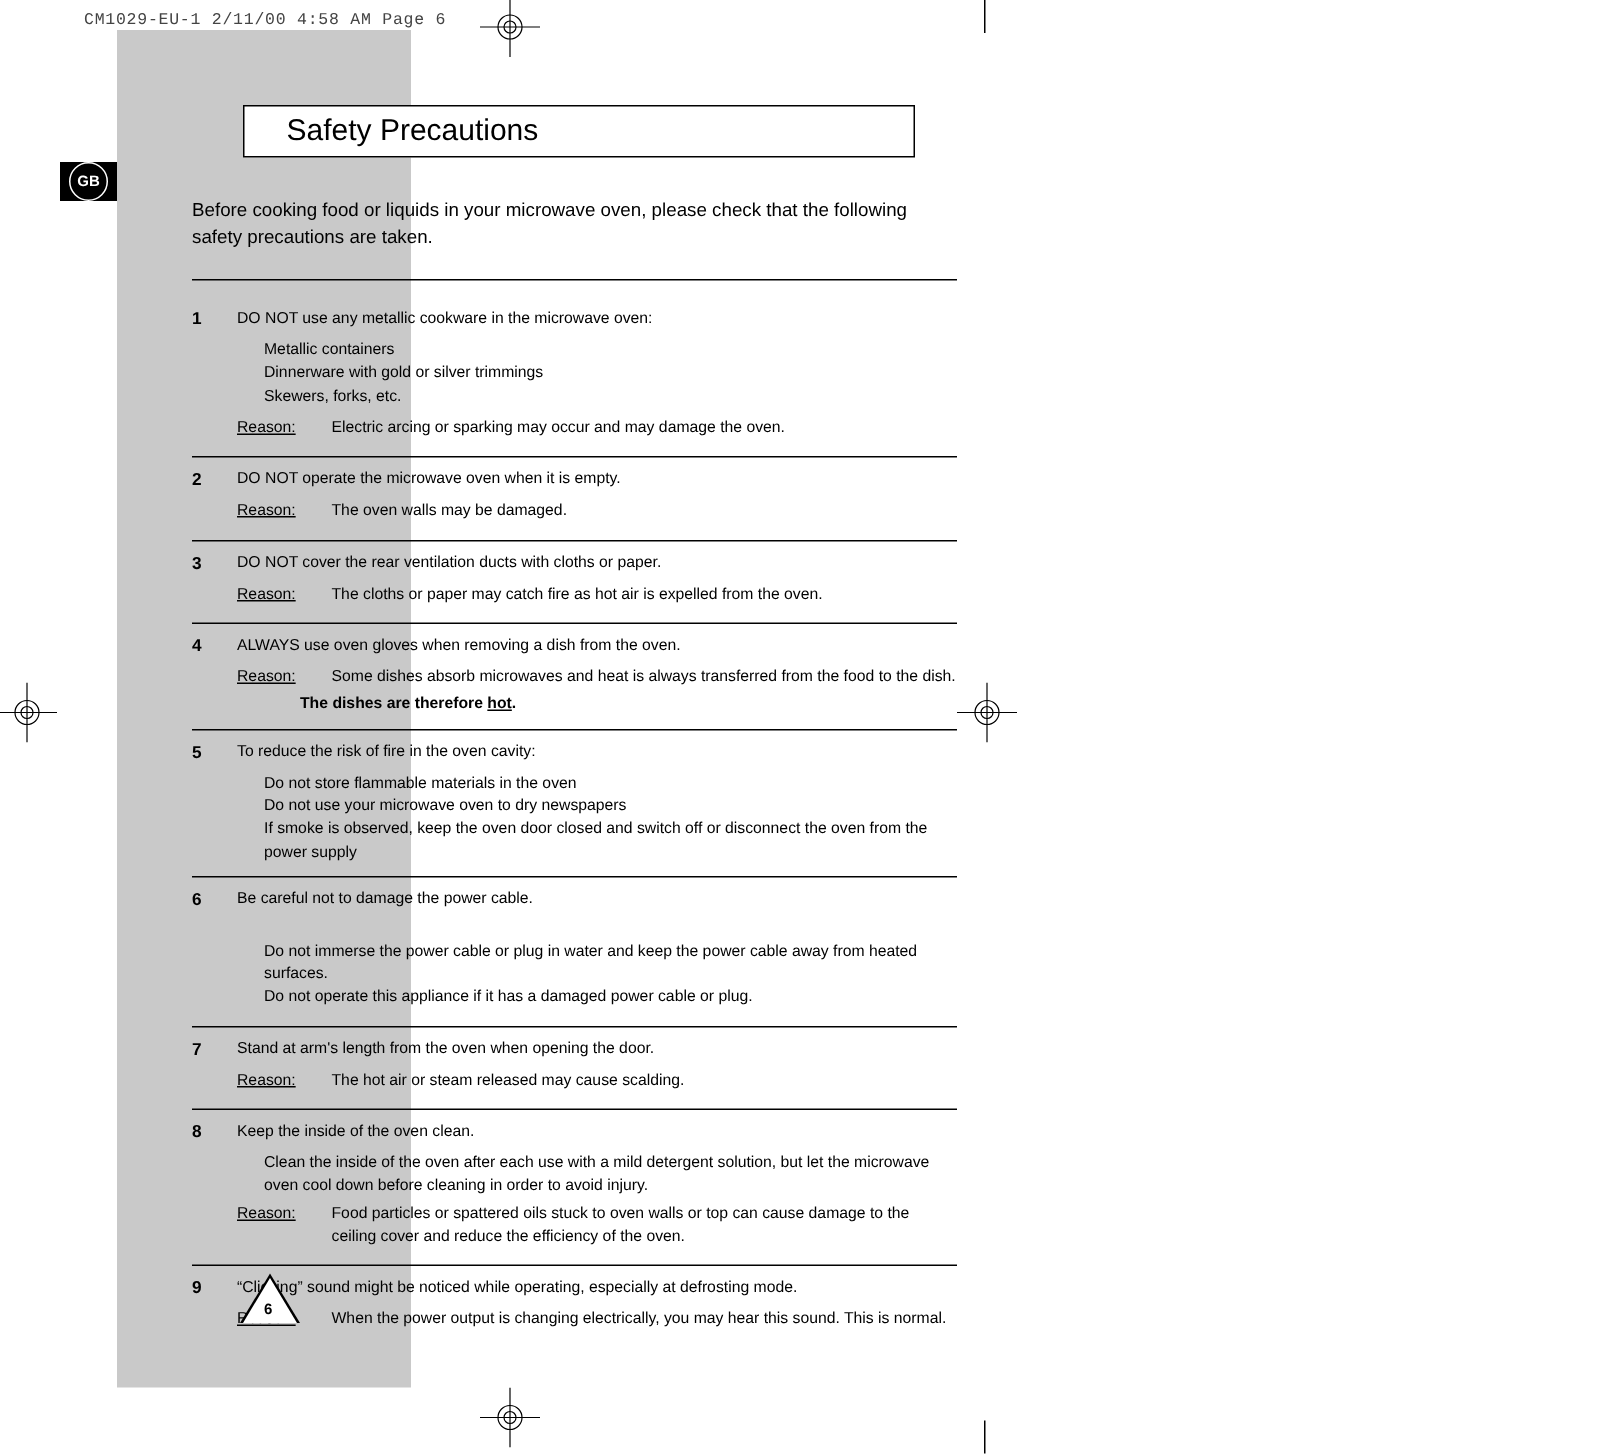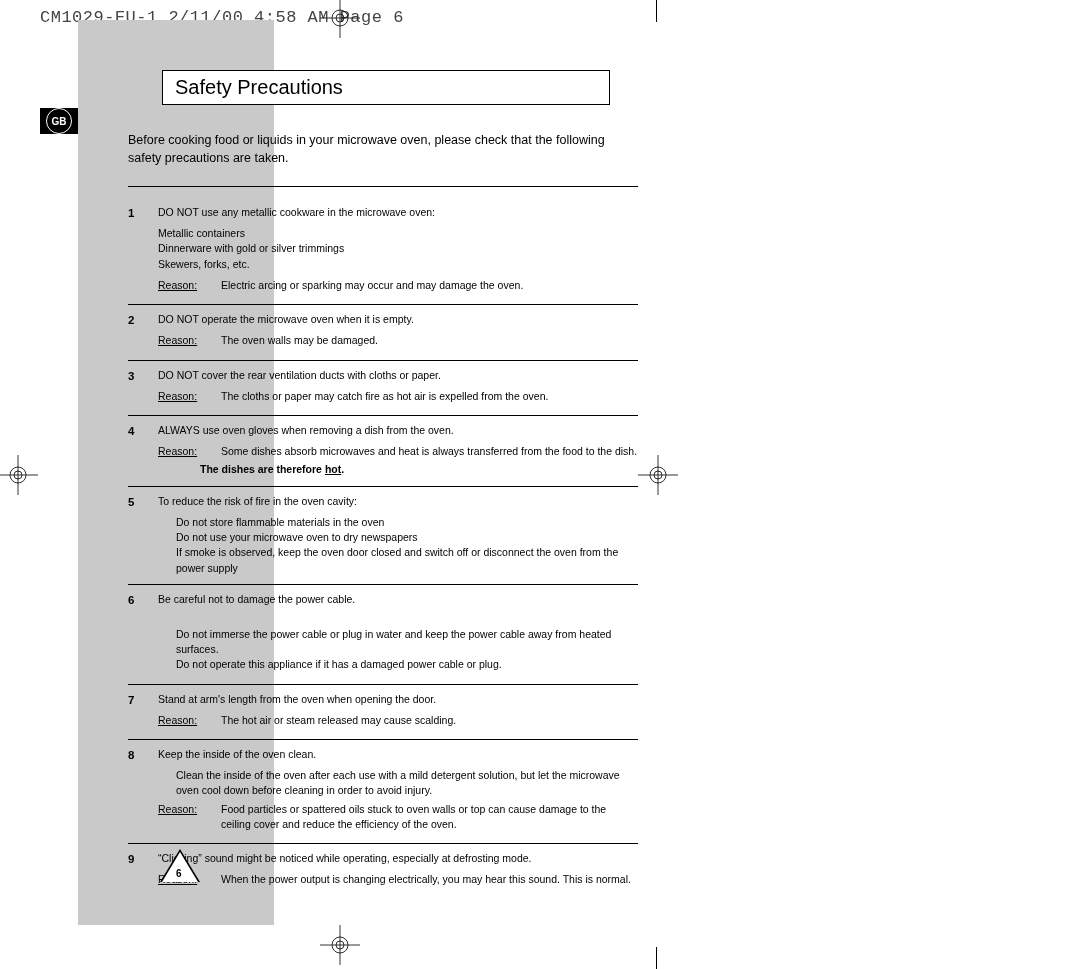--- a/index.html
+++ b/index.html
@@ -8,23 +8,23 @@
     height: 969px;
     background: #fff;
     font-family: Arial, Helvetica, sans-serif;
     color: #000;
     position: relative;
     overflow: hidden;
   }
   .imprint {
     position: absolute;
     top: 8px;
-    left: 40px;
+    left: 56px;
     font-family: "Courier New", monospace;
-    font-size: 17px;
+    font-size: 11px;
     color: #444;
     letter-spacing: 0.5px;
   }
   .gb-badge {
     position: absolute;
     left: 40px;
     top: 108px;
     width: 38px;
     height: 26px;
     background: #000;
@@ -55,21 +55,21 @@
   .title-box {
     position: absolute;
     left: 162px;
     top: 70px;
     width: 448px;
     height: 35px;
     background: #fff;
     border: 1.5px solid #000;
     display: flex;
     align-items: center;
-    padding-left: 12px;
+    padding-left: 28px;
   }
   .title-box h1 {
     font-size: 20px;
     font-weight: 400;
   }
   .intro {
     position: absolute;
     left: 128px;
     top: 132px;
     width: 510px;
@@ -99,21 +99,21 @@
   }
   .item:last-child { border-bottom: none; }
   .num {
     width: 30px;
     flex-shrink: 0;
     font-weight: bold;
     font-size: 11.5px;
   }
   .body { flex: 1; }
   .lead { margin-bottom: 6px; }
-  .sublist { margin-bottom: 6px; }
+  .sublist { margin-left: 18px; margin-bottom: 6px; }
   .kv { display: flex; margin-bottom: 3px; }
   .kv .k { width: 63px; flex-shrink: 0; text-decoration: underline; }
   .kv .v { flex: 1; }
   .under { text-decoration: underline; }
   .lines div { margin-bottom: 0; }
   .page-triangle {
     position: absolute;
     left: 162px;
     top: 852px;
     width: 0; height: 0;

